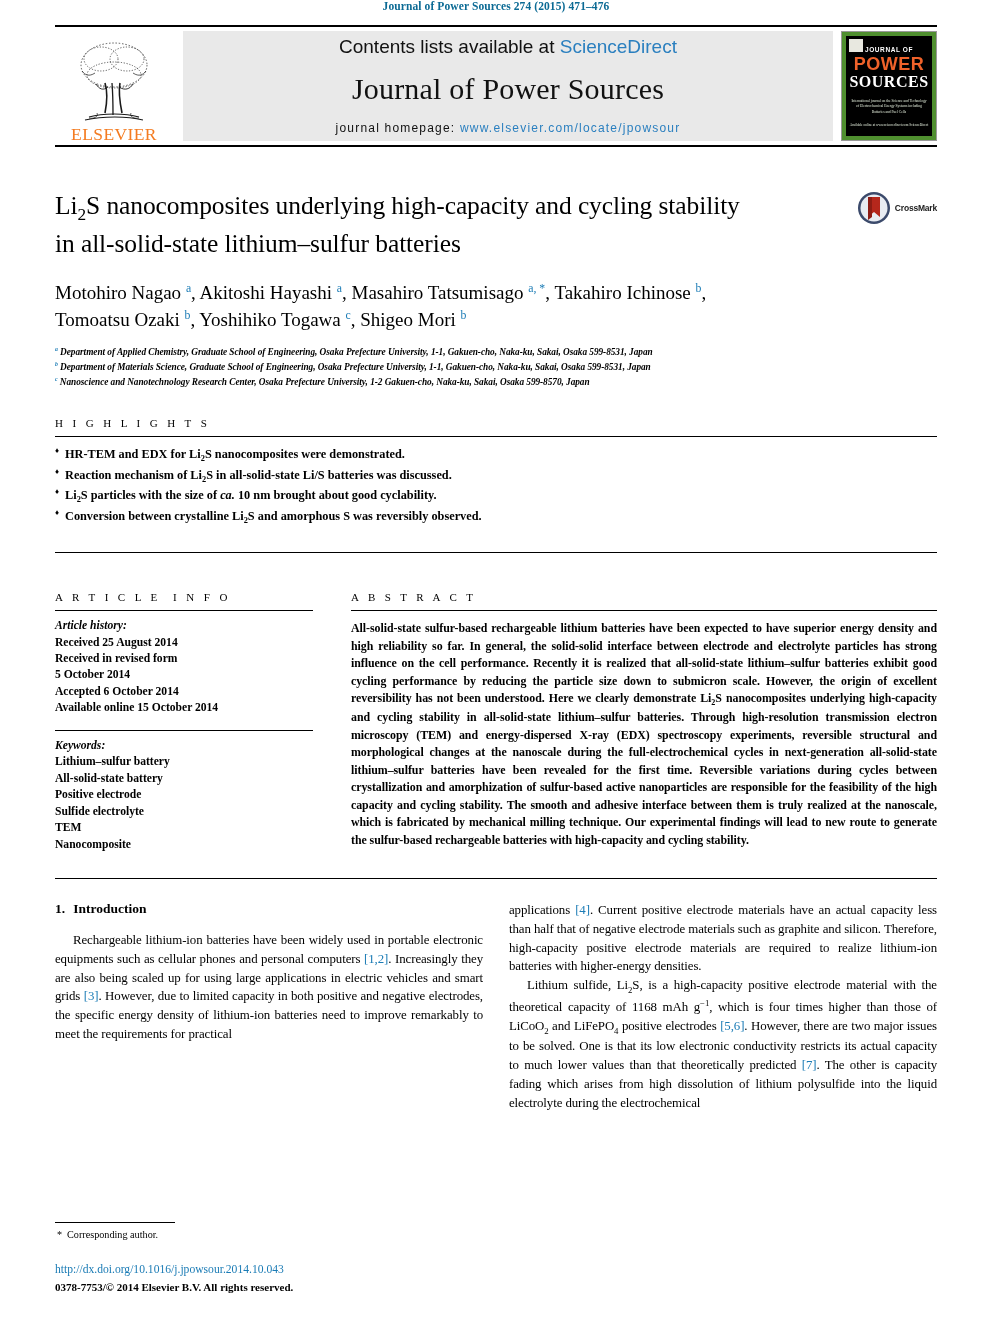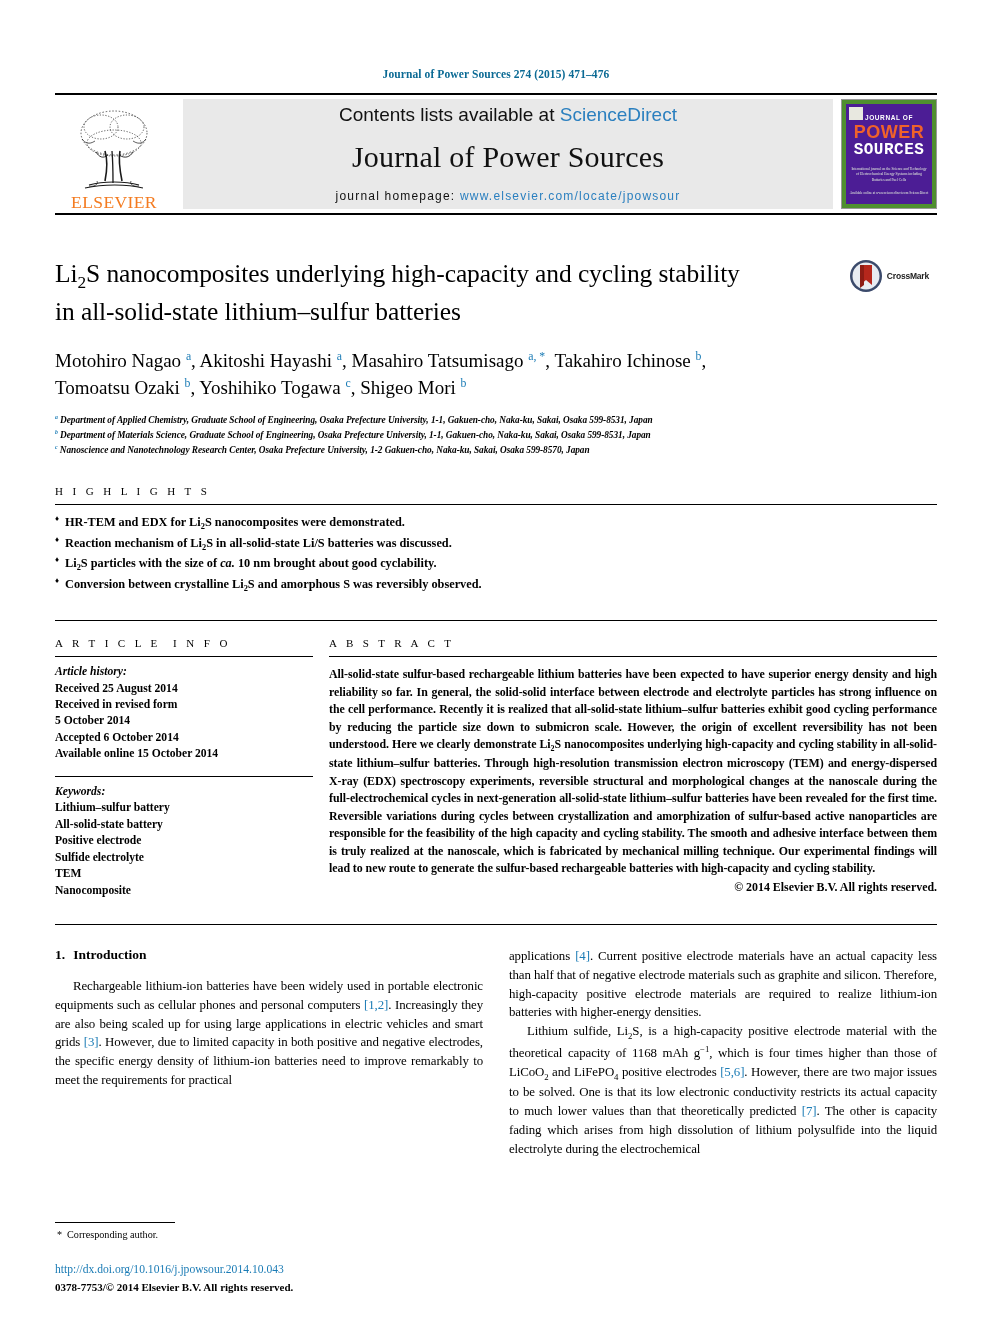--- a/index.html
+++ b/index.html
@@ -16,21 +16,20 @@
 
   .page { position: relative; width: 992px; height: 1323px; padding: 0 55px; }
 
   
   .running-head {
     text-align: center;
     color: #0b6a94;
     font-family: "Liberation Serif", serif;
     font-weight: bold;
     font-size: 11.5px;
-    padding-top: 68px;
     letter-spacing: .1px;
   }
 
   
   .masthead-rule-top {
     border-top: 2.5px solid #000;
     margin-top: 13px;
   }
   .masthead {
     display: flex;
@@ -92,46 +91,46 @@
     width: 96px;
     flex: 0 0 96px;
     border: 1px solid #999;
     background: #4f8f2f;
     margin: 4px 0;
     position: relative;
     overflow: hidden;
   }
   .cover-inner {
     position: absolute; inset: 4px;
-    background: #4c1d95;
+    background: #000000;
     display: flex; flex-direction: column;
     align-items: center;
   }
   .cover-elsev { width: 14px; height: 13px; background: #e8e8e0; align-self: flex-start; margin: 1px 0 0 1px; position:absolute; top:2px; left:2px;}
   .cover-jof { font-family: "Liberation Sans", sans-serif; font-size: 6.5px; font-weight: bold; color: #fff; letter-spacing:.6px; margin-top: 10px;}
   .cover-power { font-family: "Liberation Sans", sans-serif; font-size: 18px; font-weight: bold; color: #f0622a; letter-spacing: .5px; line-height: 1; margin-top: 2px;}
-  .cover-sources { font-family: Liberation Mono, monospace; font-size: 16px; font-weight: bold; color: #ffffff; letter-spacing: .5px; line-height: 1; margin-top: 1px;}
+  .cover-sources { font-family: Liberation Serif, serif; font-size: 16px; font-weight: bold; color: #ffffff; letter-spacing: .5px; line-height: 1; margin-top: 1px;}
   .cover-sub { font-size: 3.6px; color: #e6f0de; text-align:center; margin-top: 9px; line-height: 1.5; padding: 0 5px;}
   .cover-bottom { position:absolute; bottom: 8px; left:0; right:0; text-align:center; font-size:3.4px; color:#e6f0de; line-height:1.6;}
   .masthead-rule-bot { border-top: 2.5px solid #000; }
 
   
   .title-block { margin-top: 42px; position: relative; }
   h1.article-title {
     font-family: "Liberation Serif", serif;
     font-size: 25.5px;
     font-weight: normal;
     line-height: 1.3;
     margin: 0;
     max-width: 760px;
     letter-spacing: -.1px;
   }
   .crossmark {
     position: absolute;
-    right: 8px;
+    right: 0;
     top: 2px;
     display: flex;
     align-items: center;
     gap: 4px;
   }
   .crossmark-text {
     font-family: "Liberation Sans", sans-serif;
     font-size: 8.5px;
     font-weight: bold;
     color: #222;
@@ -178,22 +177,22 @@
   }
   .hl-item::before {
     content: "\2666";
     position: absolute; left: 0; top: 0;
     font-size: 8px;
   }
 
   
   .info-abs {
     display: flex;
-    margin-top: 16px;
-    gap: 16px;
+    margin-top: 38px;
+    gap: 38px;
   }
   .col-info { width: 258px; flex: 0 0 258px; }
   .col-abs { flex: 1 1 auto; }
 
   .info-rule-top { border-top: 1.6px solid #000; margin-top: 7px; }
   .history { padding-top: 7px; font-family: "Liberation Serif", serif; font-weight: bold; font-size: 11.6px; line-height: 1.42; }
   .history .lab { font-style: italic; }
   .info-rule-bot { border-top: 1px solid #000; margin-top: 13px; }
   .keywords { padding-top: 7px; font-family: "Liberation Serif", serif; font-weight: bold; font-size: 11.6px; line-height: 1.42; }
   .keywords .lab { font-style: italic; }
@@ -403,21 +402,20 @@
         Li<sub>2</sub>S nanocomposites underlying high-capacity and cycling stability in all-solid-state lithium–sulfur
         batteries. Through high-resolution transmission electron microscopy (TEM) and energy-dispersed
         X-ray (EDX) spectroscopy experiments, reversible structural and morphological changes at
         the nanoscale during the full-electrochemical cycles in next-generation all-solid-state lithium–sulfur
         batteries have been revealed for the first time. Reversible variations during cycles between crystallization
         and amorphization of sulfur-based active nanoparticles are responsible for the feasibility of the high
         capacity and cycling stability. The smooth and adhesive interface between them is truly realized at the
         nanoscale, which is fabricated by mechanical milling technique. Our experimental findings will lead to
         new route to generate the sulfur-based rechargeable batteries with high-capacity and cycling stability.
       </div>
-      <div class="copyright">© 2014 Elsevier B.V. All rights reserved.</div>
     </div>
   </div>
 
   <div class="mid-rule"></div>
 
   <div class="body-cols">
 
     <div class="bcol">
       <h2 class="sec-head">
         <span class="num">1.</span><span>Introduction</span>

